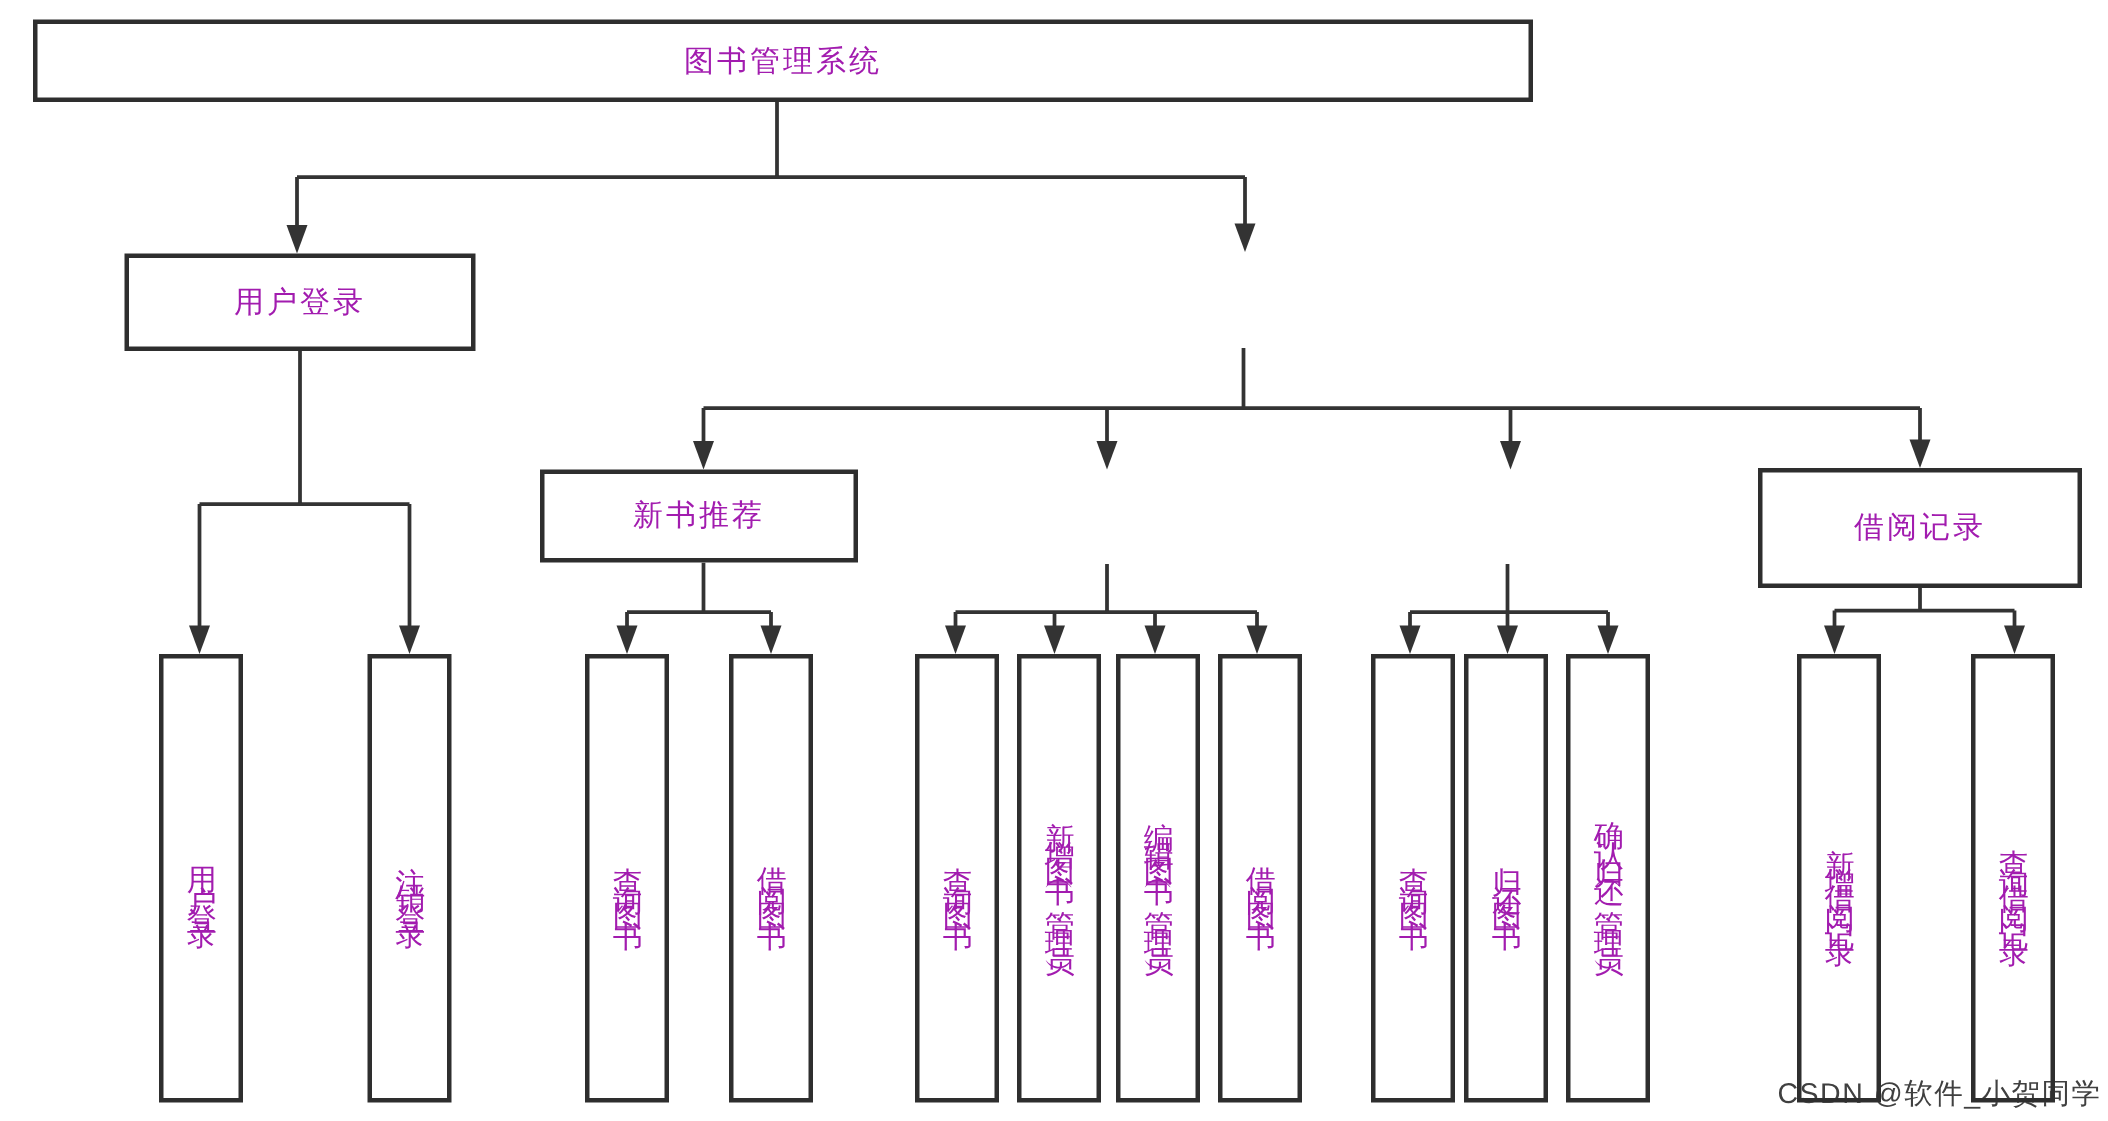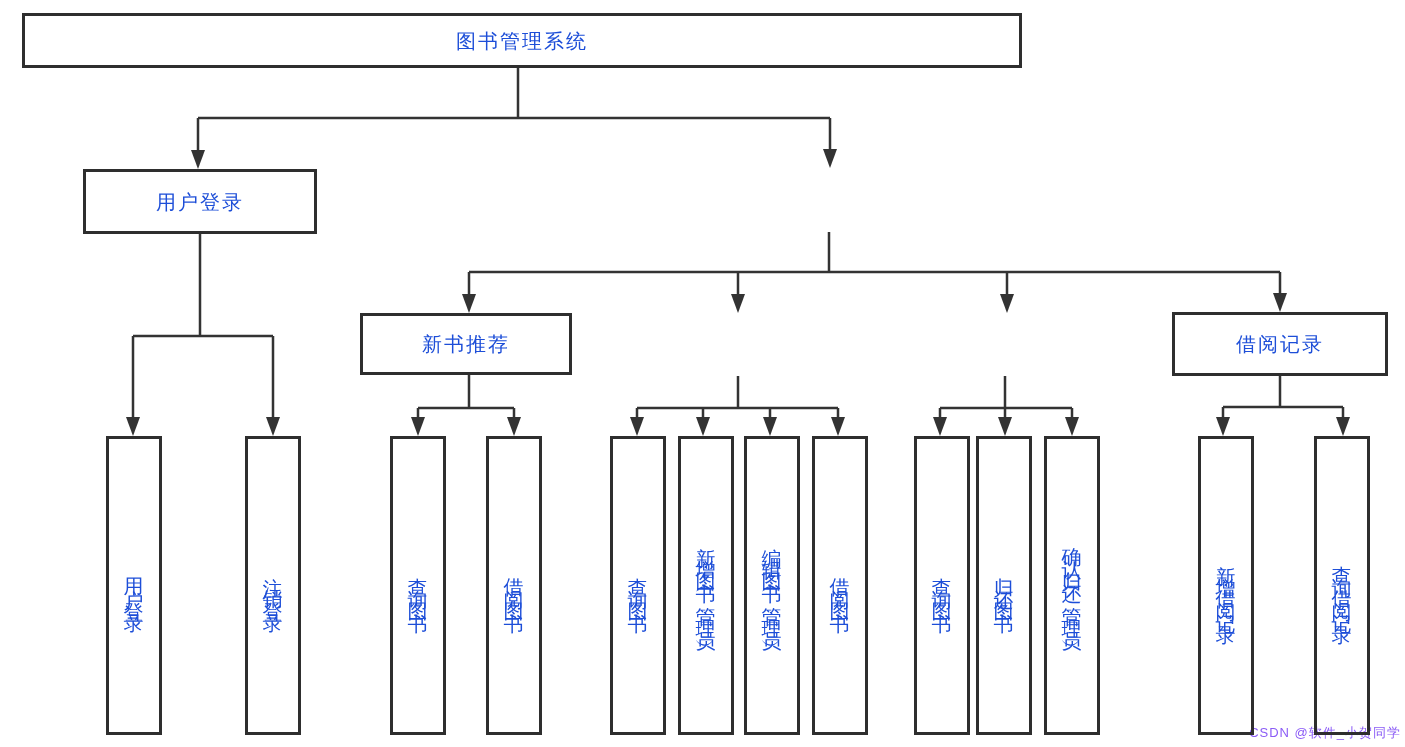--- a/index.html
+++ b/index.html
@@ -15,38 +15,38 @@
   .box{
     position:absolute;
     box-sizing:border-box;
     border:3px solid #2e2e2e;
     background:#ffffff;
     display:flex;
     align-items:center;
     justify-content:center;
   }
   .box span{
-    color:#1d4ed8;
+    color:#a21caf;
     font-size:20px;
     letter-spacing:2px;
     line-height:1;
     white-space:nowrap;
   }
   .box.v span{
     writing-mode:vertical-rl;
     text-orientation:mixed;
     letter-spacing:12px;
     white-space:normal;
   }
   #watermark{
     position:absolute;
     right:4px;
     bottom:5px;
-    font-size:13px;
-    color:#8b5cf6;
+    font-size:19px;
+    color:#404040;
     letter-spacing:1px;
     mix-blend-mode:darken;
     z-index:10;
   }
 </style>
 </head>
 <body>
 
 <div id="canvas">
 
@@ -101,21 +101,21 @@
     <span>图书管理系统</span>
   </div>
 
   <div class="box" style="left:83px;top:169px;width:234px;height:65px">
     <span>用户登录</span>
   </div>
 
   <div class="box" style="left:360px;top:313px;width:212px;height:62px">
     <span>新书推荐</span>
   </div>
-  <div class="box" style="left:1172px;top:312px;width:216px;height:64px">
+  <div class="box" style="left:1172px;top:312px;width:216px;height:80px">
     <span>借阅记录</span>
   </div>
 
   <div class="box v" style="left:106px;top:436px;width:56px;height:299px">
     <span>用户登录</span>
   </div>
   <div class="box v" style="left:245px;top:436px;width:56px;height:299px">
     <span>注销登录</span>
   </div>
 

